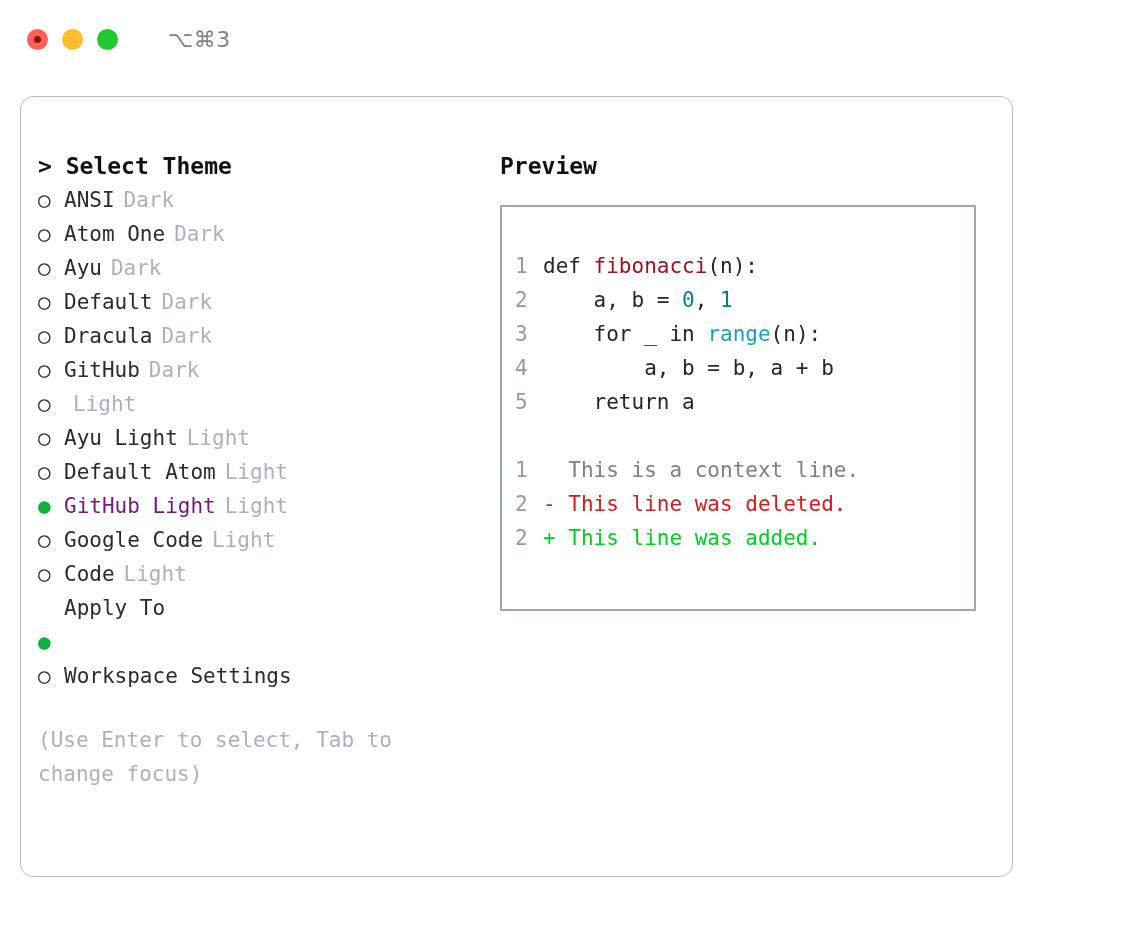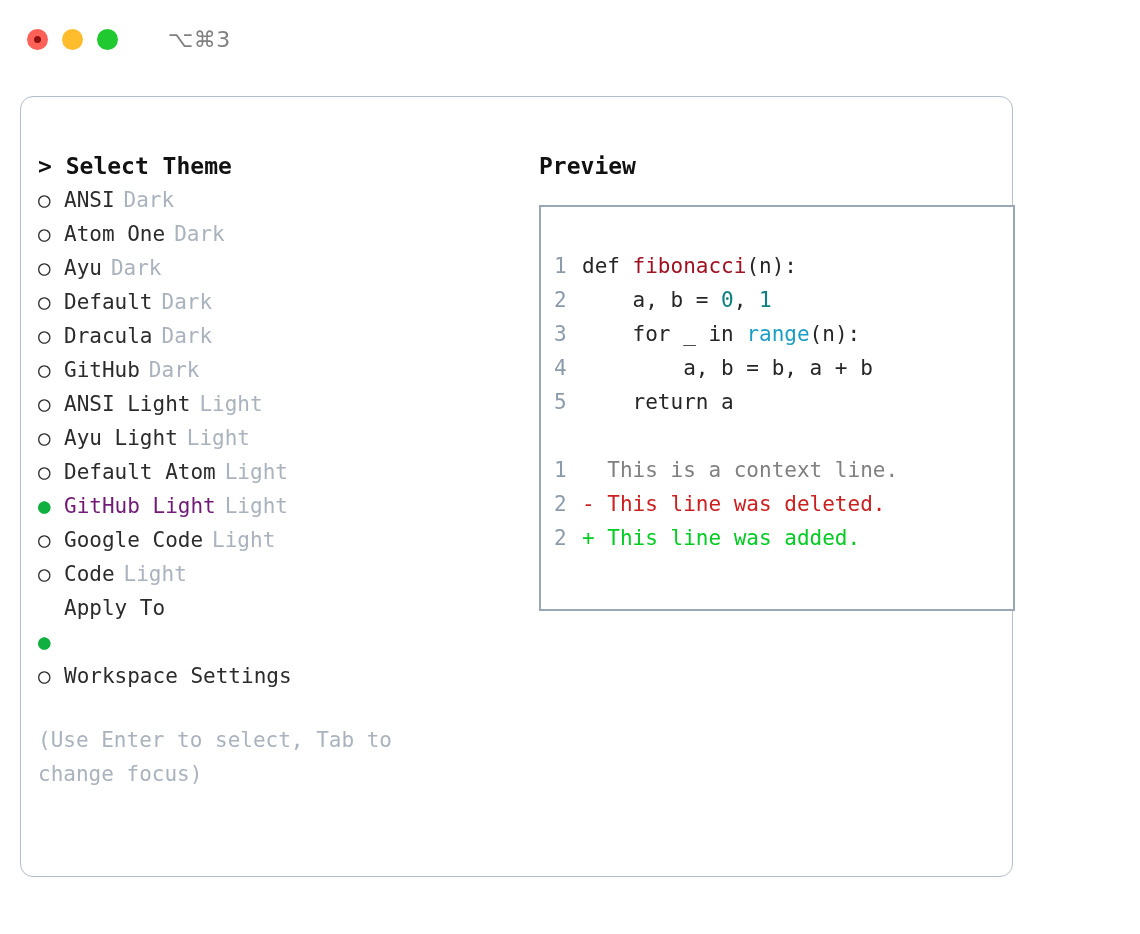--- a/index.html
+++ b/index.html
@@ -141,21 +141,20 @@
     width: 400px;
     white-space: pre-wrap;
   }
 
   
   #preview-column {
     position: absolute;
     left: 479px;
     top: 52px;
     width: 490px;
-    margin-left: 39px;
   }
   #preview-heading {
     font-size: 23px;
     font-weight: bold;
     color: #111111;
     line-height: 34px;
   }
   #preview-box {
     margin-top: 22px;
     width: 476px;
@@ -219,21 +218,21 @@
 
     <div id="theme-column">
       <div class="section-title">&gt; Select Theme</div>
       <div id="theme-list">
           <div class="opt-row"><span class="opt-marker">○</span><span class="opt-label">ANSI</span><span class="opt-variant">Dark</span></div>
           <div class="opt-row"><span class="opt-marker">○</span><span class="opt-label">Atom One</span><span class="opt-variant">Dark</span></div>
           <div class="opt-row"><span class="opt-marker">○</span><span class="opt-label">Ayu</span><span class="opt-variant">Dark</span></div>
           <div class="opt-row"><span class="opt-marker">○</span><span class="opt-label">Default</span><span class="opt-variant">Dark</span></div>
           <div class="opt-row"><span class="opt-marker">○</span><span class="opt-label">Dracula</span><span class="opt-variant">Dark</span></div>
           <div class="opt-row"><span class="opt-marker">○</span><span class="opt-label">GitHub</span><span class="opt-variant">Dark</span></div>
-          <div class="opt-row"><span class="opt-marker">○</span><span class="opt-label">ANSI Light</span><span class="opt-variant">Light</span></div>
+          <div class="opt-row"><span class="opt-marker">○</span><span class="opt-variant">Light</span></div>
           <div class="opt-row"><span class="opt-marker">○</span><span class="opt-label">Ayu Light</span><span class="opt-variant">Light</span></div>
           <div class="opt-row"><span class="opt-marker">○</span><span class="opt-label">Default Atom</span><span class="opt-variant">Light</span></div>
           <div class="opt-row selected"><span class="opt-marker selected">●</span><span class="opt-label">GitHub Light</span><span class="opt-variant">Light</span></div>
           <div class="opt-row"><span class="opt-marker">○</span><span class="opt-label">Google Code</span><span class="opt-variant">Light</span></div>
           <div class="opt-row"><span class="opt-marker">○</span><span class="opt-label">Code</span><span class="opt-variant">Light</span></div>
         </div>
 
       <div id="apply-section">
         <div class="subsection-title">Apply To</div>
         <div id="apply-list">

